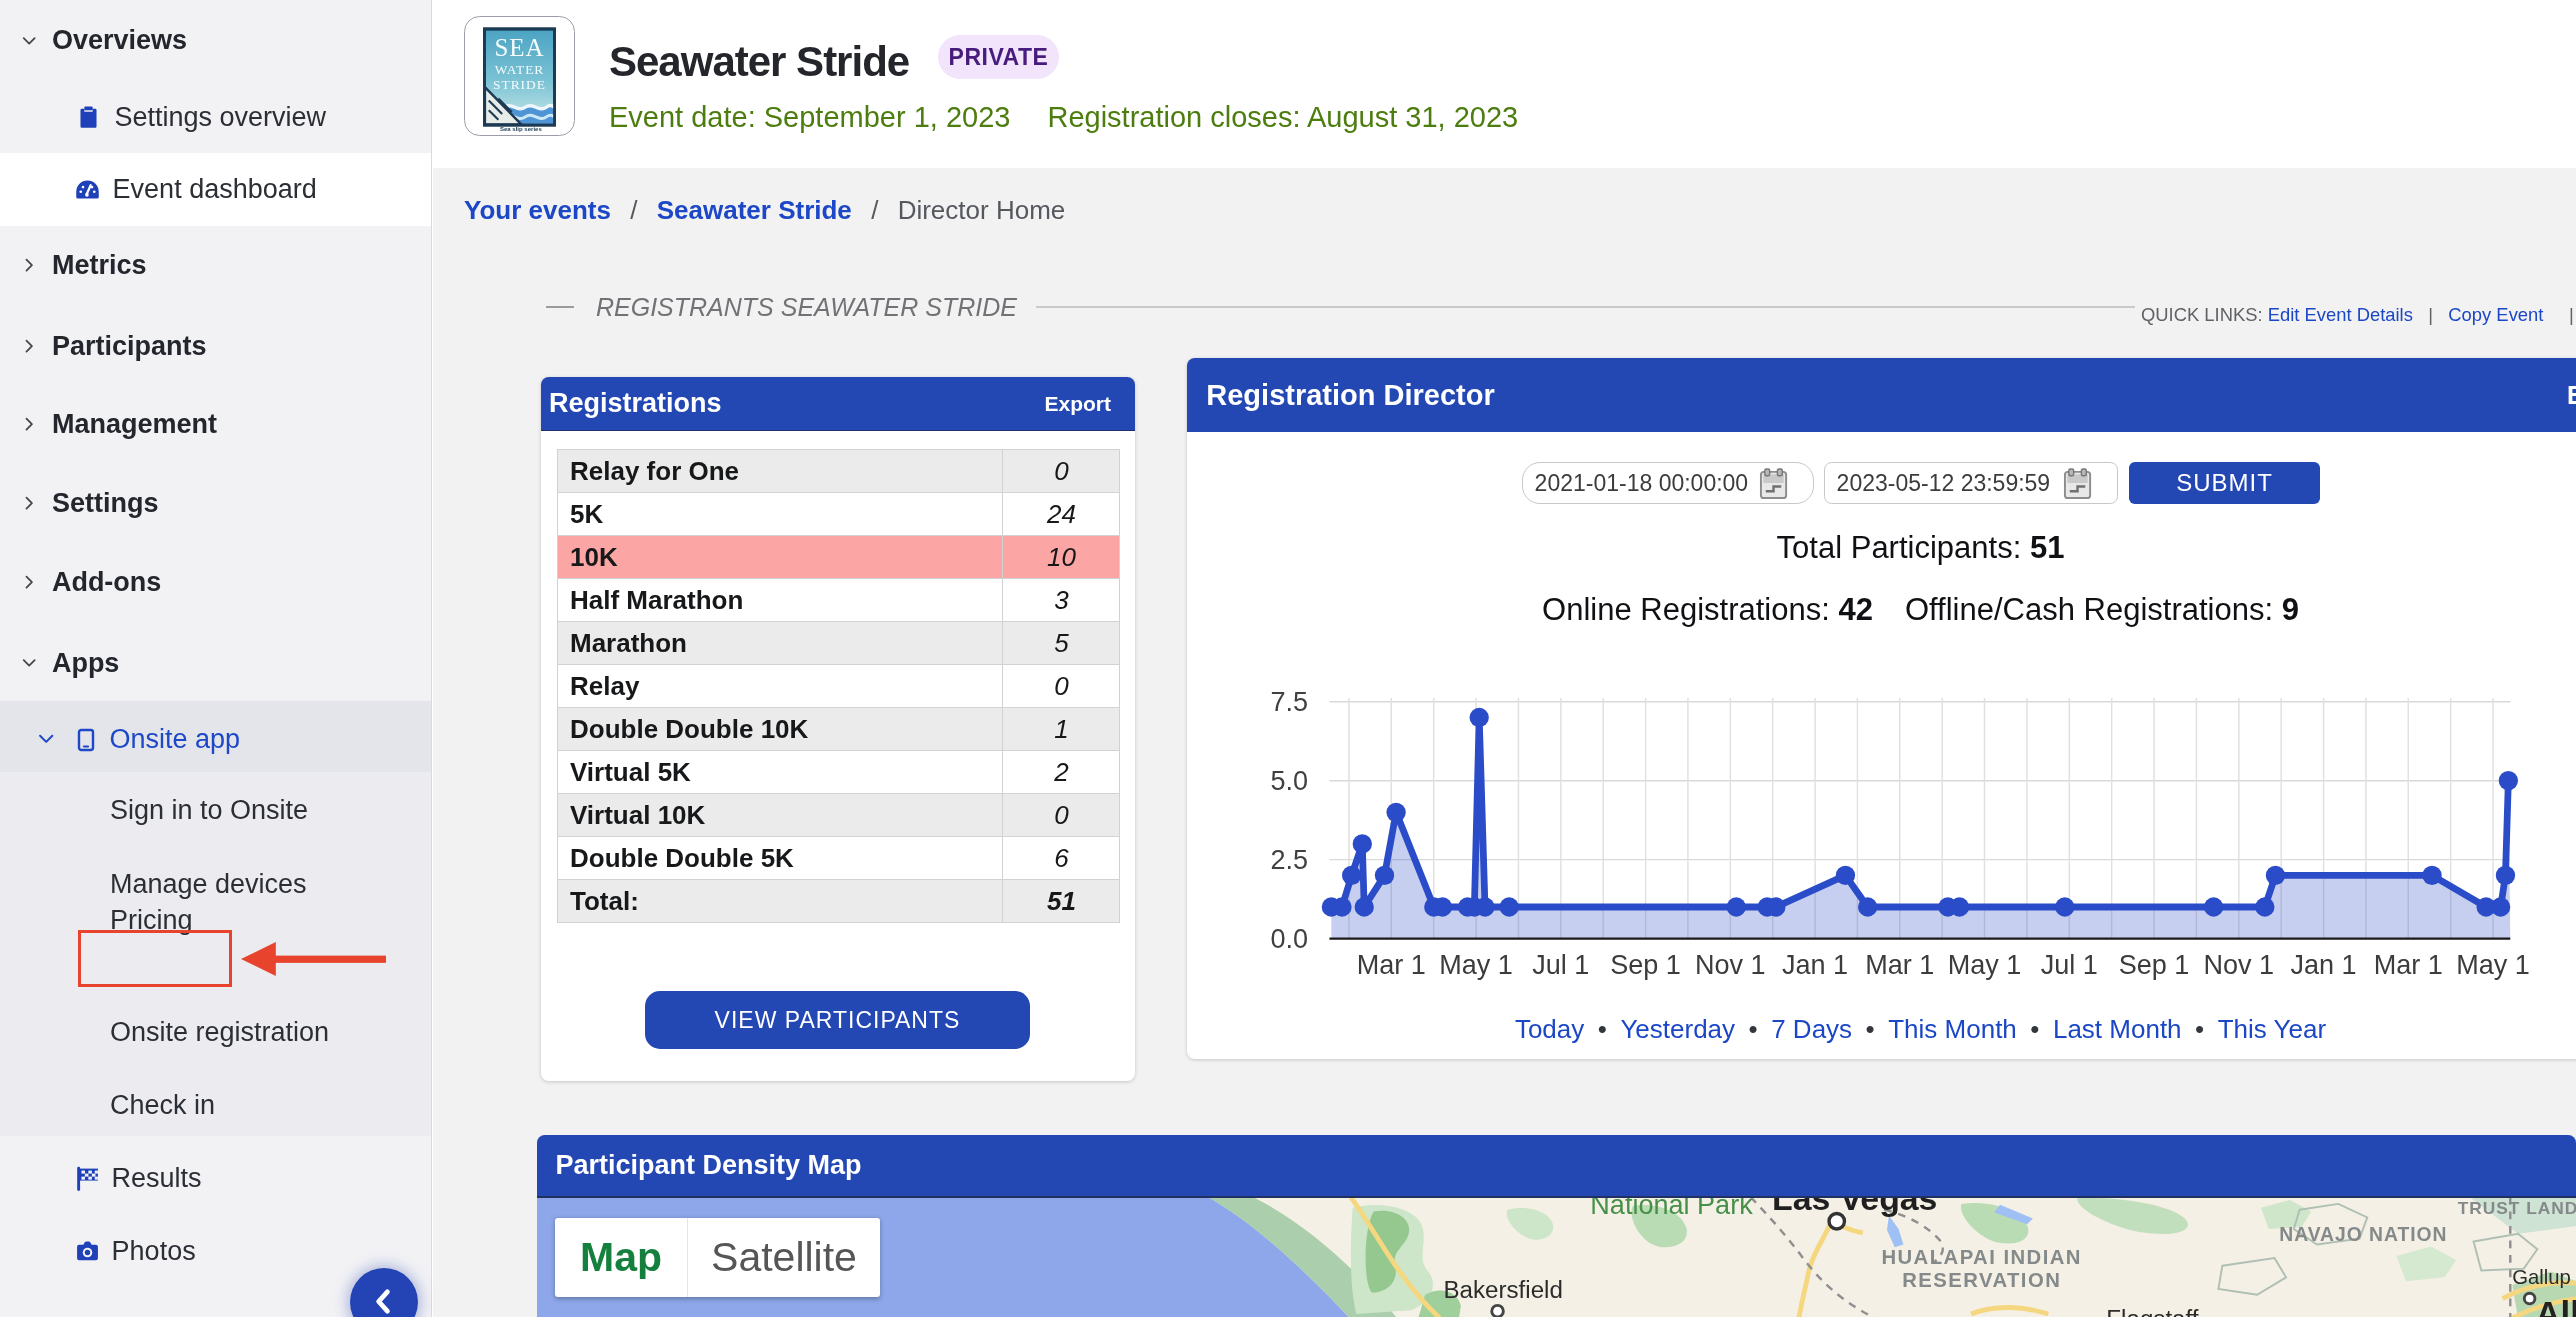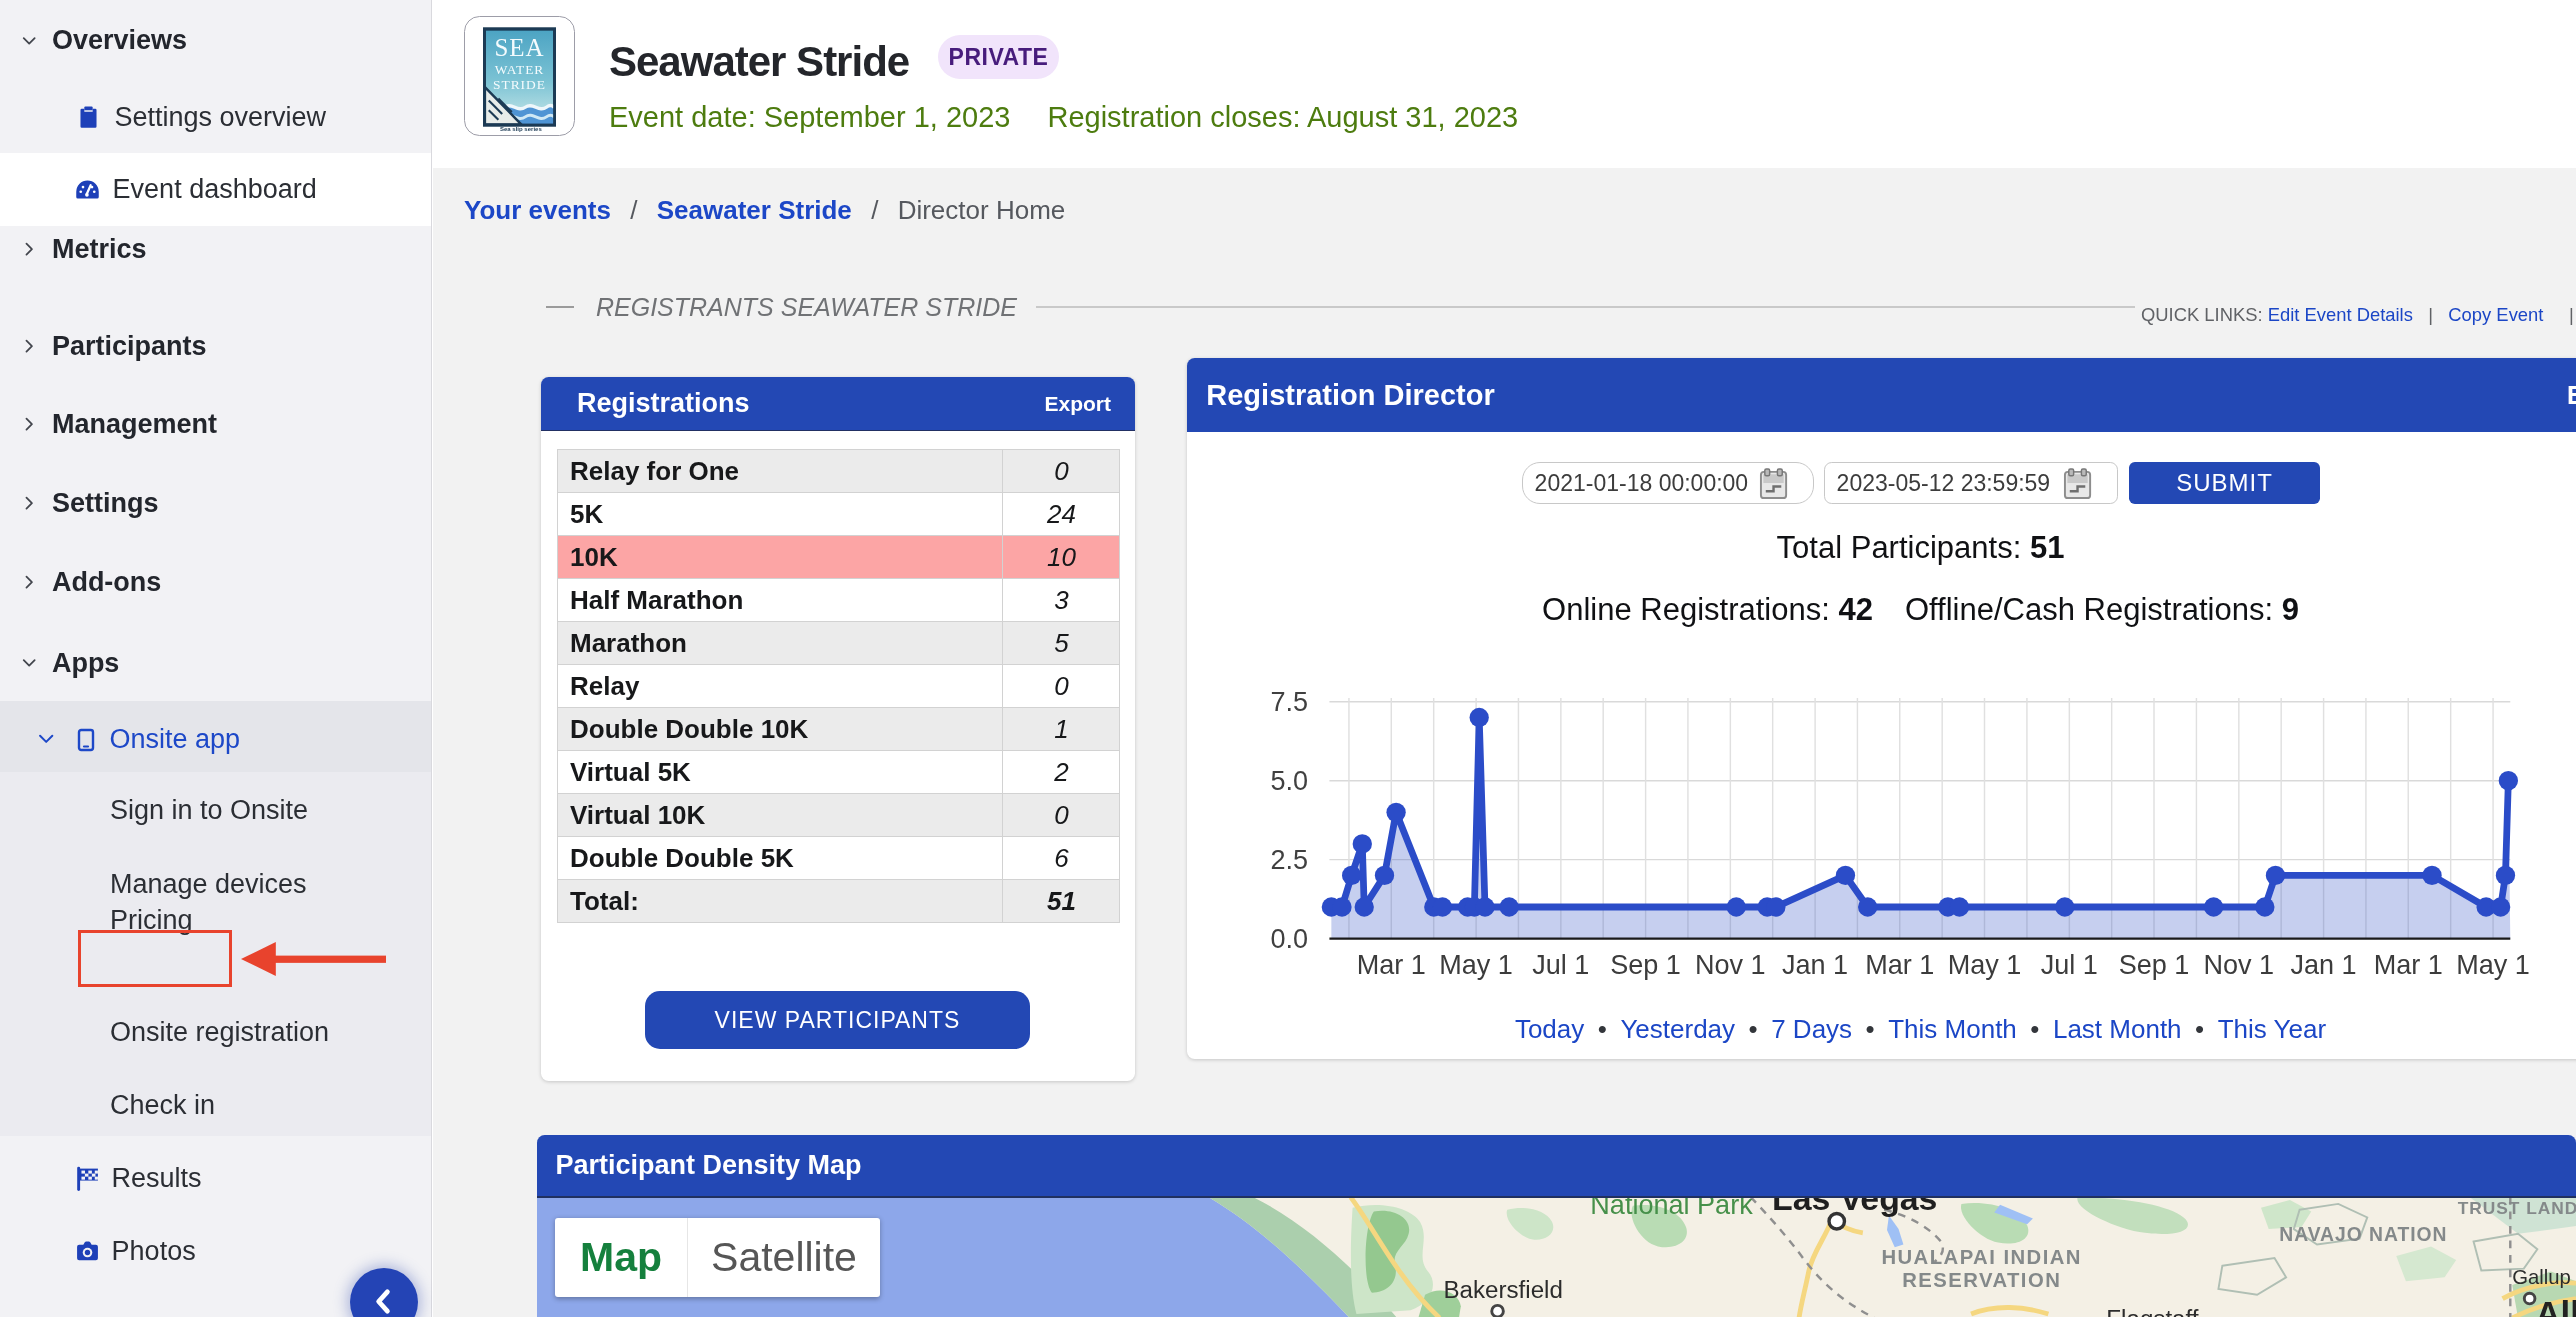--- a/index.html
+++ b/index.html
@@ -50,21 +50,21 @@
           <circle cx="8" cy="9.8" r="1.2"></circle>
           <circle cx="18" cy="14" r="1.2"></circle>
           <circle cx="16" cy="9.8" r="1.2"></circle>
         </g>
         <path d="M11.2 16.5 L14.8 8.2" stroke="#fff" stroke-width="2" stroke-linecap="round"></path>
         <circle cx="11.5" cy="16.8" r="1.6" fill="#fff"></circle>
       </svg>
     <span class="s-sub" style="margin-left:11.6px">Event dashboard</span>
   </div>
 
-  <div class="srow" style="top:228px;height:43px;">
+  <div class="srow" style="top:244px;height:43px;">
     <svg class="chev" style="margin-left:21px" viewBox="0 0 24 24">
         <path d="M8 4 L16 12 L8 20" fill="none" stroke="#43464d" stroke-width="2.6" stroke-linecap="round" stroke-linejoin="round"></path>
       </svg>
     <span class="s-top" style="margin-left:14.5px">Metrics</span>
   </div>
 
   <div class="srow" style="top:325px;height:43px;">
     <svg class="chev" style="margin-left:21px" viewBox="0 0 24 24">
         <path d="M8 4 L16 12 L8 20" fill="none" stroke="#43464d" stroke-width="2.6" stroke-linecap="round" stroke-linejoin="round"></path>
       </svg>
@@ -207,21 +207,21 @@
   <span style="color:#1c47c7;font-weight:bold;">Your events</span><span style="padding:0 19.3px;">/</span><span style="color:#1c47c7;font-weight:bold;">Seawater Stride</span><span style="padding:0 19.3px;">/</span><span>Director Home</span>
 </div>
 
 <div class="abs" style="left:546px;top:306px;width:28px;height:1.9px;background:#9b9b9b;"></div>
 <div class="abs" style="left:596px;top:293px;font-size:25px;font-style:italic;color:#707275;">REGISTRANTS SEAWATER STRIDE</div>
 <div class="abs" style="left:1036px;top:306px;width:1099px;height:1.9px;background:#c9c9c9;"></div>
 <div class="abs" style="left:2141px;top:304px;font-size:18.4px;color:#606266;white-space:nowrap;">QUICK LINKS: <span style="color:#1b46c6;">Edit Event Details</span>&nbsp;&nbsp; | &nbsp;&nbsp;<span style="color:#1b46c6;">Copy Event</span>&nbsp;&nbsp;&nbsp; &nbsp;|</div>
 
 <div class="abs" style="left:541px;top:377px;width:594px;height:704px;background:#fff;border-radius:7.7px;box-shadow:0 1px 3.9px rgba(0,0,0,0.18);">
   <div class="cardhead" style="left:0;top:0;width:594px;height:54px;border-bottom:1.9px solid #223063;font-size:27px;">
-    <span style="margin-left:36px;">Registrations</span>
+    <span style="margin-left:8px;">Registrations</span>
     <span style="position:absolute;right:24px;font-size:21px;font-weight:bold;">Export</span>
   </div>
   <table style="position:absolute;left:16.4px;top:72px;width:563px;border-collapse:collapse;font-size:26px;color:#17181a;">
     <tbody>
         <tr style="background:#ebebeb;">
           <td class="tn">Relay for One</td>
           <td class="tv">0</td>
         </tr>
     <tr>
           <td class="tn">5K</td>

